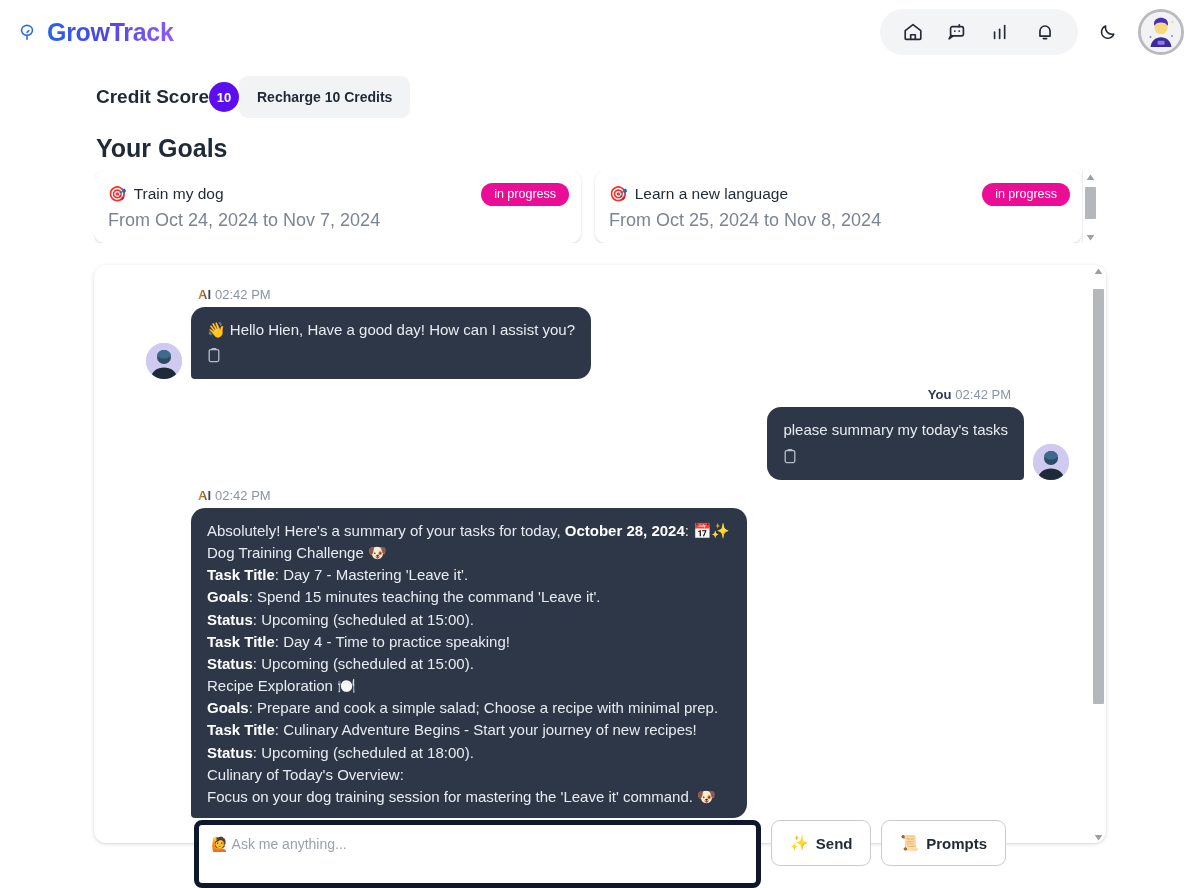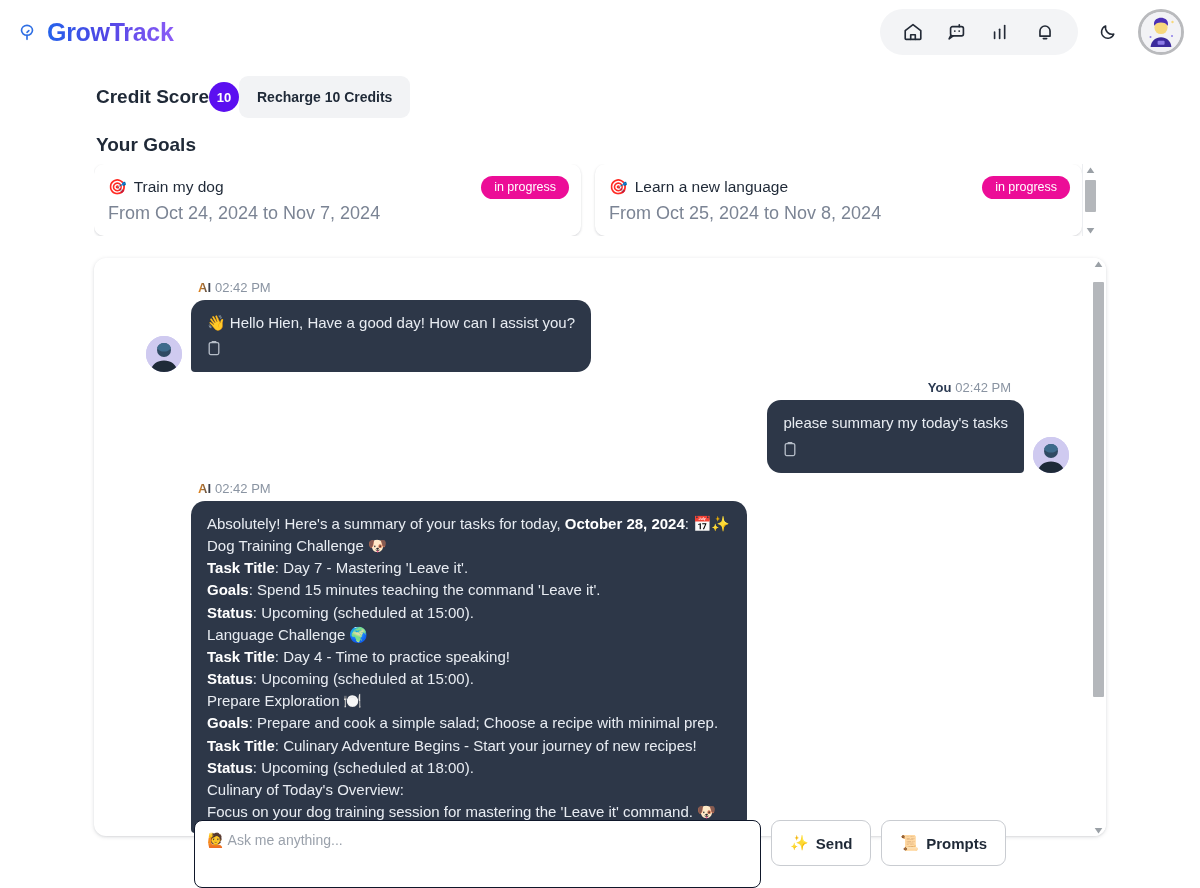--- a/index.html
+++ b/index.html
@@ -66,21 +66,21 @@
     display: flex; align-items: center; justify-content: center;
     font-size: 13px; font-weight: bold;
   }
   .recharge-btn {
     background: #f2f3f5; border: none; border-radius: 9px;
     padding: 13px 18px; font-size: 14px; font-weight: bold;
     color: #1f2937; cursor: pointer;
     font-family: "Liberation Sans", sans-serif;
   }
 
-  .goals-title { font-size: 19px; font-weight: bold; margin: 16px 0 8px 2px; }
+  .goals-title { font-size: 25px; font-weight: bold; margin: 16px 0 8px 2px; }
 
   .goals-wrap { position: relative; display: flex; }
   .goals-scroll {
     width: 988px; height: 72px; overflow: hidden;
     display: grid; grid-template-columns: 1fr 1fr; gap: 14px;
   }
   .goal-card {
     background: #fff; border-radius: 10px;
     box-shadow: 0 1px 3px rgba(16,24,40,.12), 0 1px 2px rgba(16,24,40,.06);
     padding: 10px 12px 11px 14px; position: relative;
@@ -156,21 +156,21 @@
   .bubble b { color: #ffffff; font-weight: bold; }
   .bubble .line { display: block; }
 
   
   .composer {
     position: absolute; left: 194px; top: 820px;
     width: 812px; display: flex; gap: 10px; align-items: flex-start;
   }
   .composer-input {
     width: 602px; height: 68px;
-    border: 1px solid #0f172a; border-radius: 8px;
+    border: 5px solid #0f172a; border-radius: 8px;
     background: #fff; padding: 11px 12px;
     font-size: 14px; font-family: "Liberation Sans", sans-serif;
     color: #1f2937; resize: none; outline: none;
   }
   .composer-input::placeholder { color: #9aa1ab; }
   .composer-btn {
     height: 46px; border: 1px solid #c9ccd1; border-radius: 9px;
     background: #fff; font-size: 15px; font-weight: bold; color: #1f2937;
     display: flex; align-items: center; justify-content: center; gap: 7px;
     padding: 0 18px; cursor: pointer;
@@ -358,24 +358,23 @@
             <span class="who who-ai">AI</span><span class="msg-time">02:42 PM</span>
           </div>
           <div class="row left">
             <div class="bubble ai wide" style="margin-left:45px">
               <div id="summary-lines">
                   <div class="line">Absolutely! Here's a summary of your tasks for today, <b>October 28, 2024</b>: 📅✨</div>
                   <div class="line">Dog Training Challenge 🐶</div>
                   <div class="line"><b>Task Title</b>: Day 7 - Mastering 'Leave it'.</div>
                   <div class="line"><b>Goals</b>: Spend 15 minutes teaching the command 'Leave it'.</div>
                   <div class="line"><b>Status</b>: Upcoming (scheduled at 15:00).</div>
-                  <div class="line">Language Challenge 🌍</div>
                   <div class="line"><b>Task Title</b>: Day 4 - Time to practice speaking!</div>
                   <div class="line"><b>Status</b>: Upcoming (scheduled at 15:00).</div>
-                  <div class="line">Prepare Exploration 🍽️</div>
+                  <div class="line">Recipe Exploration 🍽️</div>
                   <div class="line"><b>Goals</b>: Prepare and cook a simple salad; Choose a recipe with minimal prep.</div>
                   <div class="line"><b>Task Title</b>: Culinary Adventure Begins - Start your journey of new recipes!</div>
                   <div class="line"><b>Status</b>: Upcoming (scheduled at 18:00).</div>
                   <div class="line">Culinary of Today's Overview:</div>
                   <div class="line">Focus on your dog training session for mastering the 'Leave it' command. 🐶</div>
                 </div>
             </div>
           </div>
         </div>
 

